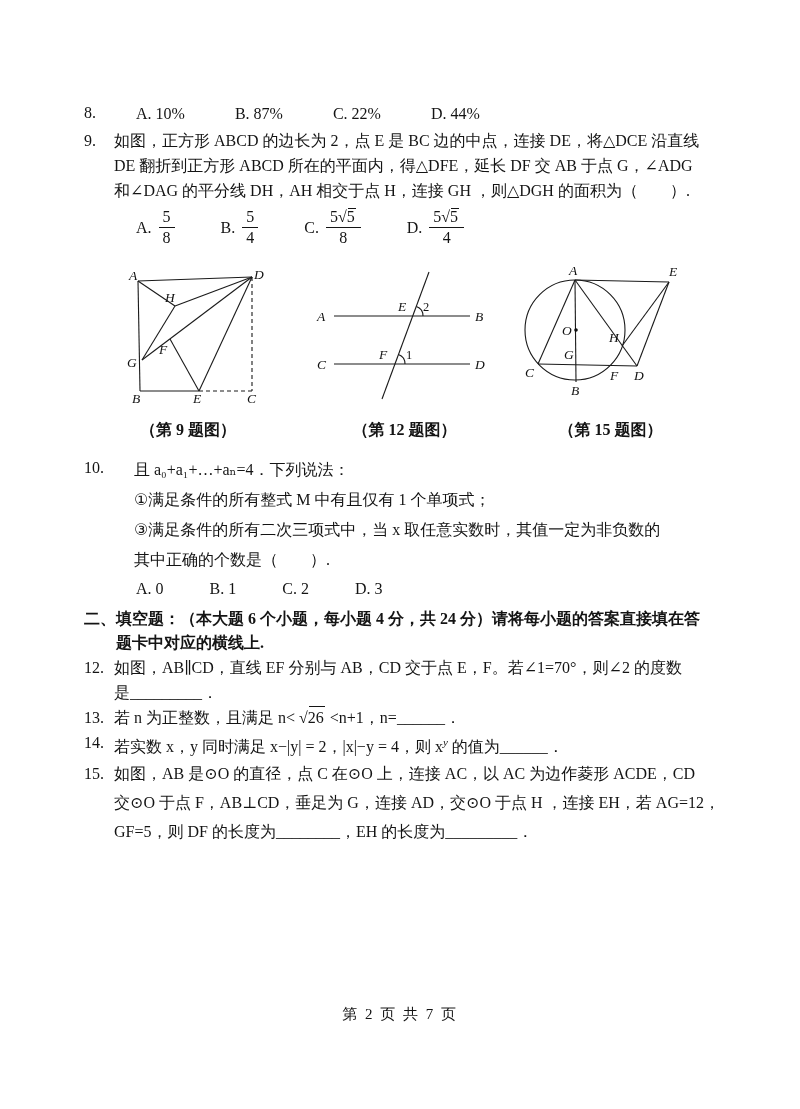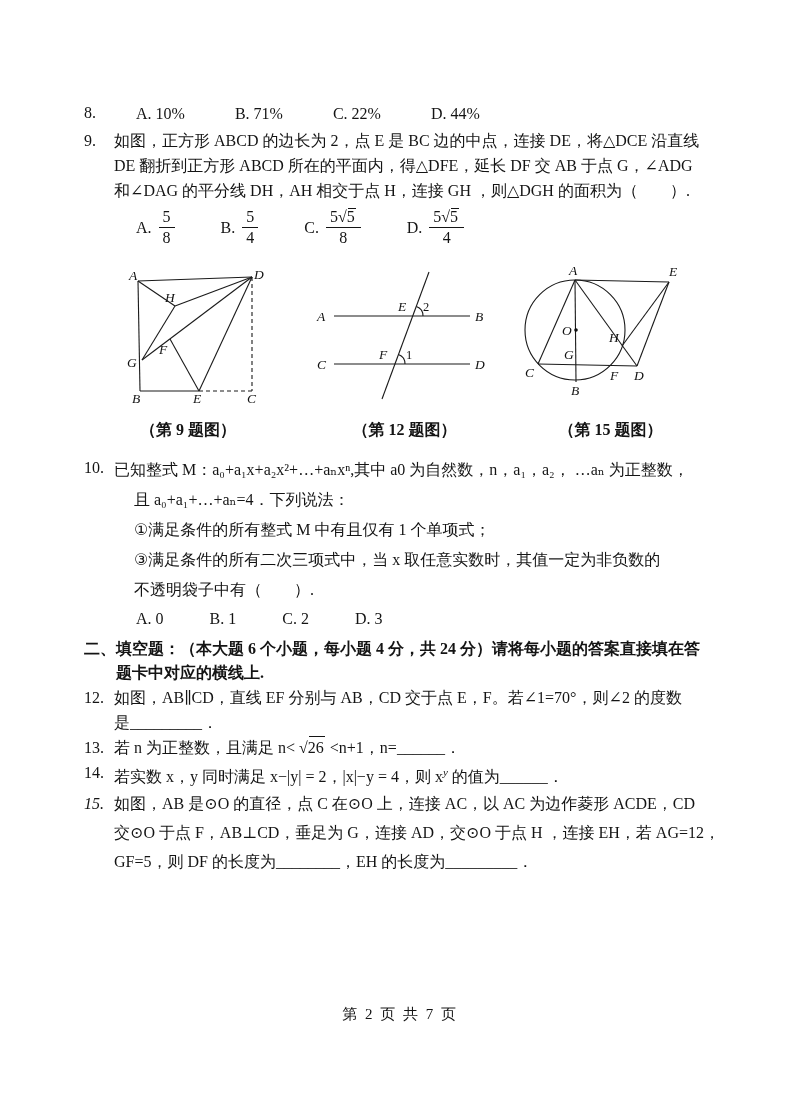--- a/index.html
+++ b/index.html
@@ -53,21 +53,21 @@
 </head>
 <body>
 
 <div class="content">
 
   <div class="q">
     <div class="qno">8.</div>
     <div class="qbody">
       <div class="opts">
         <span>A. 10%</span>
-        <span>B. 71%</span>
+        <span>B. 87%</span>
         <span>C. 22%</span>
         <span>D. 44%</span>
       </div>
     </div>
   </div>
 
   <div class="q mt2">
     <div class="qno">9.</div>
     <div class="qbody">
       <div class="qtext">如图，正方形 ABCD 的边长为 2，点 E 是 BC 边的中点，连接 DE，将△DCE 沿直线
@@ -178,26 +178,25 @@
         <text x="97" y="118">F</text>
         <text x="121" y="118">D</text>
       </svg>
       <div class="figcap">（第 15 题图）</div>
     </div>
   </div>
 
   <div class="q mt14">
     <div class="qno">10.</div>
     <div class="qbody">
-      <div class="qtext q10text">已知整式 M：a₀+a₁x+a₂x²+…+aₙxⁿ,其中 a0 为自然数，n，a₁，a₂， …aₙ 为正整数，</div>
       <div class="sub10">
         <div class="qtext q10text">且 a₀+a₁+…+aₙ=4．下列说法：</div>
         <div class="stmt">①满足条件的所有整式 M 中有且仅有 1 个单项式；</div>
         <div class="stmt">③满足条件的所有二次三项式中，当 x 取任意实数时，其值一定为非负数的</div>
-        <div class="stmt">不透明袋子中有（　　）.</div>
+        <div class="stmt">其中正确的个数是（　　）.</div>
         <div class="opts opts10" style="padding-left:2px;align-items:center;">
           <span>A. 0</span>
           <span>B. 1</span>
           <span>C. 2</span>
           <span>D. 3</span>
         </div>
       </div>
     </div>
   </div>
 
@@ -226,21 +225,21 @@
   </div>
 
   <div class="q fill">
     <div class="qno">14.</div>
     <div class="qbody">
       <div class="inlineq"><span>若实数 x，y 同时满足 x−|y| = 2，|x|−y = 4，则 x</span><sup class="supy">y</sup><span> 的值为______．</span></div>
     </div>
   </div>
 
   <div class="q fill q15">
-    <div class="qno" style="line-height:29px;font-style:italic;">15.</div>
+    <div class="qno" style="line-height:29px;">15.</div>
     <div class="qbody">
         <div class="qtext">如图，AB 是⊙O 的直径，点 C 在⊙O 上，连接 AC，以 AC 为边作菱形 ACDE，CD
 交⊙O 于点 F，AB⊥CD，垂足为 G，连接 AD，交⊙O 于点 H ，连接 EH，若 AG=12，
 GF=5，则 DF 的长度为________，EH 的长度为_________．</div>
       </div>
   </div>
 
 </div>
 
 <div class="footer">第 2 页 共 7 页</div>

